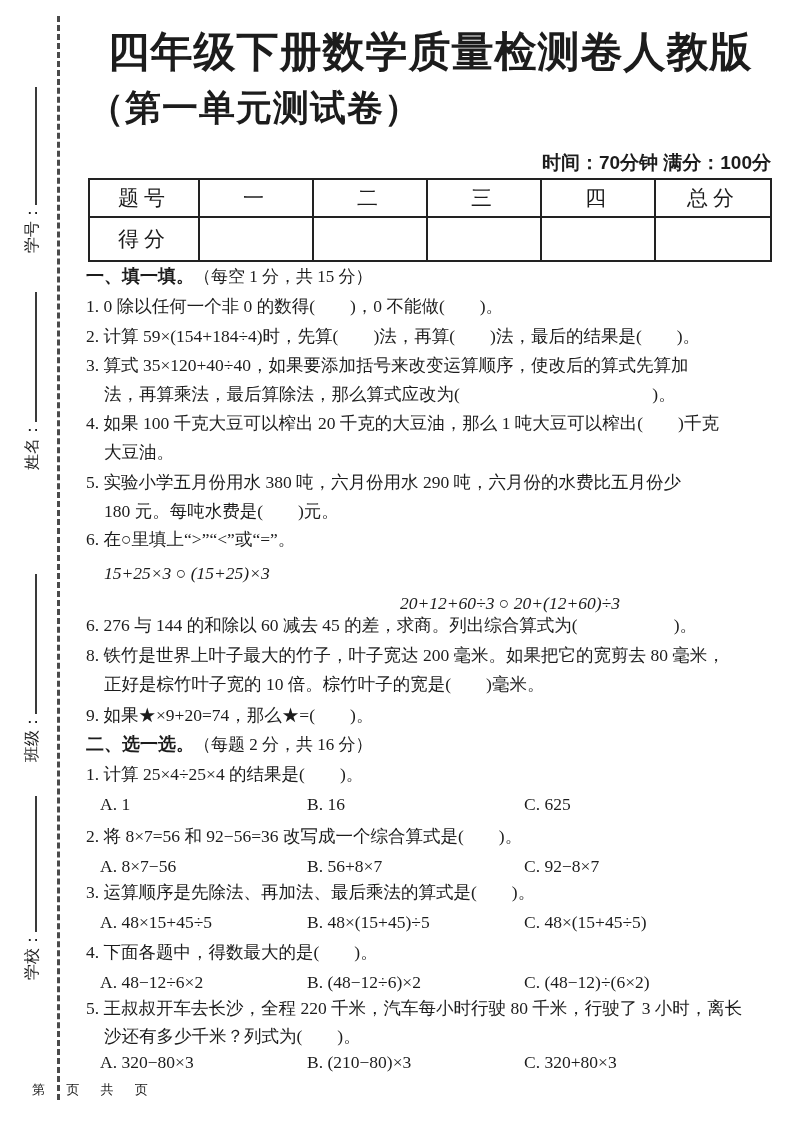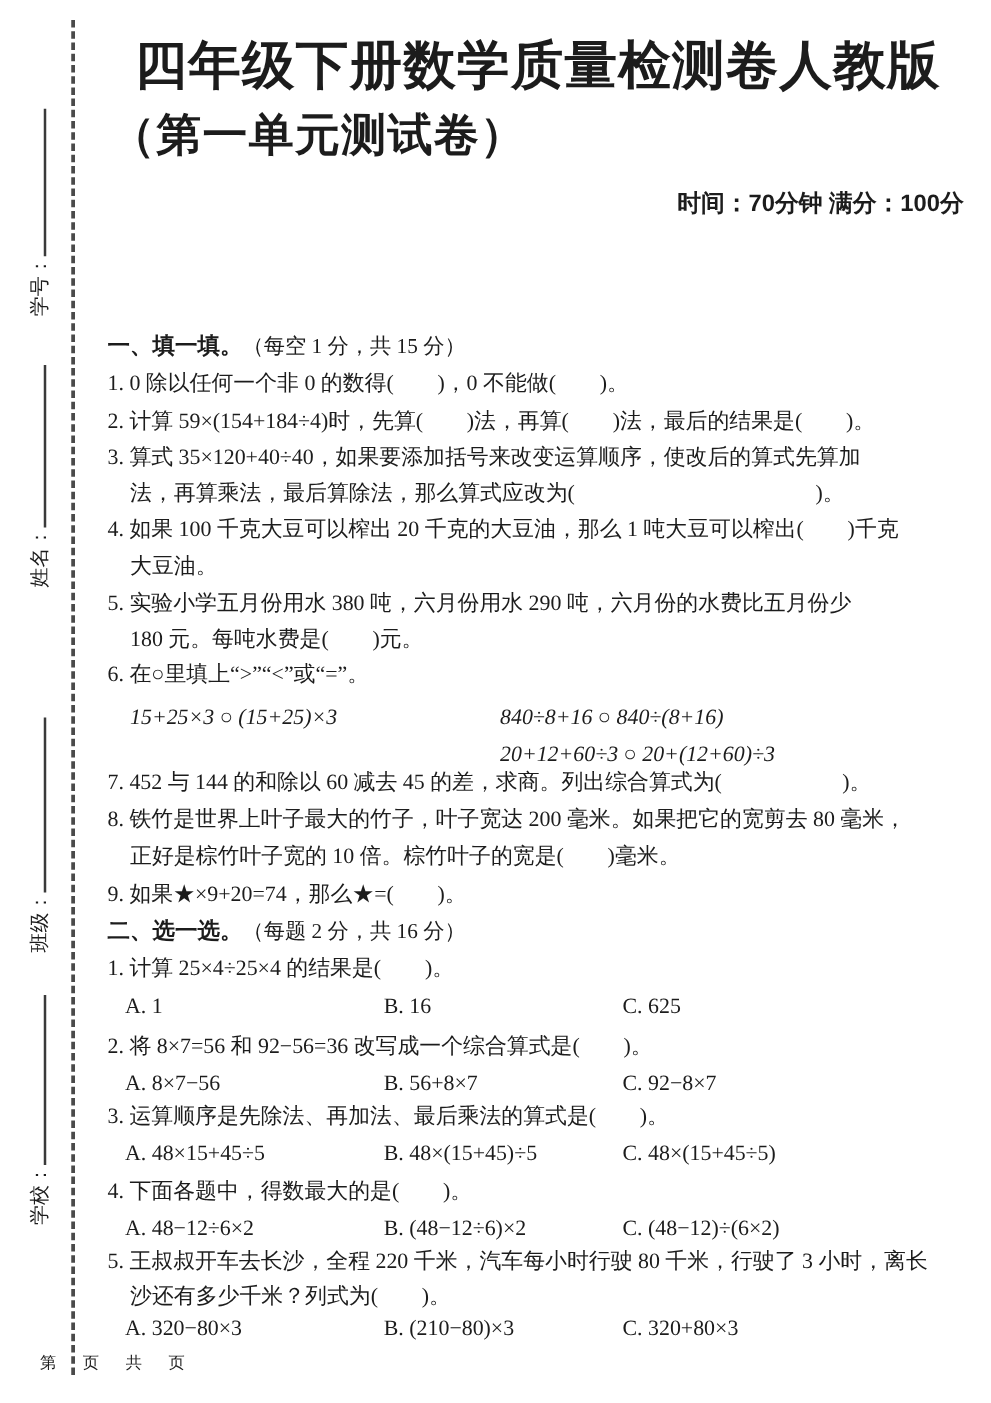--- a/index.html
+++ b/index.html
@@ -41,21 +41,21 @@
   .line{
     position:absolute;left:86px;width:692px;font-size:17.5px;line-height:24px;
     white-space:pre-wrap;
   }
   .line.indent{padding-left:18px;width:674px;}
   .heading .h-label{font-weight:bold;font-size:18px;}
   .heading .h-note{font-weight:normal;font-size:17px;}
   .opt{position:absolute;top:0;white-space:pre;}
   .opt-a{left:14px;}
   .opt-b{left:221px;}
-  .opt-c{left:412px;}
+  .opt-c{left:438px;}
   .cmp{position:absolute;top:5px;white-space:pre;font-style:italic;}
   .cmp-left{left:18px;}
   .cmp-right{left:314px;}
   
   .footer{
     position:absolute;left:0;top:1081px;width:780px;
     font-size:13px;letter-spacing:9px;margin-left:32px;
   }
 </style>
 </head>
@@ -75,42 +75,57 @@
 <table class="score-table">
   <colgroup>
     <col style="width:110px">
       <col style="width:114px">
       <col style="width:114px">
       <col style="width:114px">
       <col style="width:114px">
       <col style="width:116px">
   </colgroup>
   <tbody>
+      <tr class="head-row">
+    <td>题号</td>
+    <td>一</td>
+    <td>二</td>
+    <td>三</td>
+    <td>四</td>
+    <td>总分</td>
+  </tr>
+  <tr class="score-row">
+    <td>得分</td>
+    <td></td>
+    <td></td>
+    <td></td>
+    <td></td>
+    <td></td>
+  </tr>
 </tbody>
   </table>
 
 <div class="line heading" style="top:264px"><span class="h-label">一、填一填。</span><span class="h-note">（每空 1 分，共 15 分）</span></div>
 
 <div class="line" style="top:294px">1. 0 除以任何一个非 0 的数得(        )，0 不能做(        )。</div>
 <div class="line" style="top:324px">2. 计算 59×(154+184÷4)时，先算(        )法，再算(        )法，最后的结果是(        )。</div>
 <div class="line" style="top:353px">3. 算式 35×120+40÷40，如果要添加括号来改变运算顺序，使改后的算式先算加</div>
 <div class="line indent" style="top:382px">法，再算乘法，最后算除法，那么算式应改为(                                            )。</div>
 <div class="line" style="top:411px">4. 如果 100 千克大豆可以榨出 20 千克的大豆油，那么 1 吨大豆可以榨出(        )千克</div>
 <div class="line indent" style="top:440px">大豆油。</div>
 <div class="line" style="top:470px">5. 实验小学五月份用水 380 吨，六月份用水 290 吨，六月份的水费比五月份少</div>
 <div class="line indent" style="top:499px">180 元。每吨水费是(        )元。</div>
 <div class="line" style="top:527px">6. 在○里填上“&gt;”“&lt;”或“=”。</div>
 <div class="line" style="top:556px;height:24px">
   <span class="cmp cmp-left">15+25×3 ○ (15+25)×3</span>
-  <span class="cmp cmp-right">840÷8+16 ○ 840÷(8+16)</span>
 </div>
 <div class="line" style="top:586px;height:24px">
   <span class="cmp cmp-right">20+12+60÷3 ○ 20+(12+60)÷3</span>
 </div>
-<div class="line" style="top:613px">7. 452 与 144 的和除以 60 减去 45 的差，求商。列出综合算式为(                      )。</div>
+<div class="line" style="top:613px">6. 276 与 144 的和除以 60 减去 45 的差，求商。列出综合算式为(                      )。</div>
 <div class="line" style="top:643px">8. 铁竹是世界上叶子最大的竹子，叶子宽达 200 毫米。如果把它的宽剪去 80 毫米，</div>
 <div class="line indent" style="top:672px">正好是棕竹叶子宽的 10 倍。棕竹叶子的宽是(        )毫米。</div>
 <div class="line" style="top:703px">9. 如果★×9+20=74，那么★=(        )。</div>
 
 <div class="line heading" style="top:732px"><span class="h-label">二、选一选。</span><span class="h-note">（每题 2 分，共 16 分）</span></div>
 
 <div class="line" style="top:762px">1. 计算 25×4÷25×4 的结果是(        )。</div>
 <div class="line" style="top:792px;height:24px">
   <span class="opt opt-a">A. 1</span>
   <span class="opt opt-b">B. 16</span>

